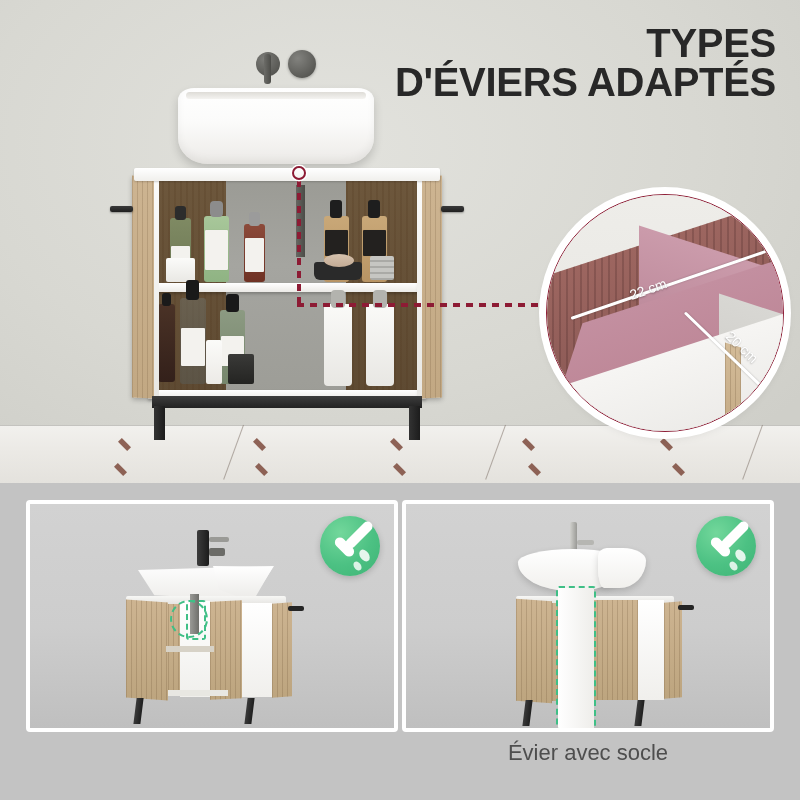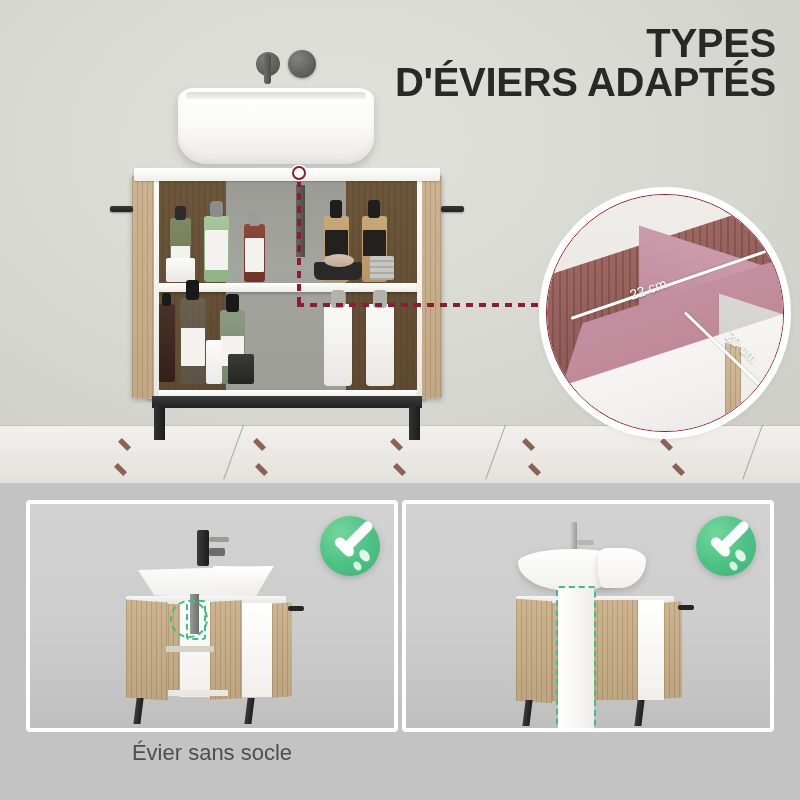--- a/index.html
+++ b/index.html
@@ -456,21 +456,20 @@
     <div class="mini-leg" style="left:216px; top:194px; width:7px; height:26px; transform:skewX(-7deg);"></div>
 
     <div class="badge">
       <span class="tick"></span>
       <span class="tick2"></span>
       <span class="sp1"></span>
       <span class="sp2"></span>
     </div>
   </div>
 
-  <div class="caption left">Évier sans socle</div>
 
   <div class="panel right">
 
     <div class="tap" style="left:164px; top:18px; width:7px; height:34px; background:linear-gradient(90deg,#d0d0cc,#9a9a96); border-radius:2px;"></div>
     <div class="tap" style="left:171px; top:36px; width:17px; height:5px; background:#b6b6b2; border-radius:2px;"></div>
 
     <div class="ped-bowl" style="left:112px; top:45px; width:110px; height:42px;"></div>
     <div class="ped-bowl" style="left:192px; top:44px; width:48px; height:40px;
                 border-radius:20% 52% 60% 14% / 24% 34% 74% 52%;"></div>
 
@@ -493,14 +492,15 @@
     <div class="mini-leg" style="left:230px; top:196px; width:7px; height:26px; transform:skewX(-7deg);"></div>
 
     <div class="badge">
       <span class="tick"></span>
       <span class="tick2"></span>
       <span class="sp1"></span>
       <span class="sp2"></span>
     </div>
   </div>
 
+  <div class="caption right">Évier avec socle</div>
 
 </div>
 
 </body></html>

